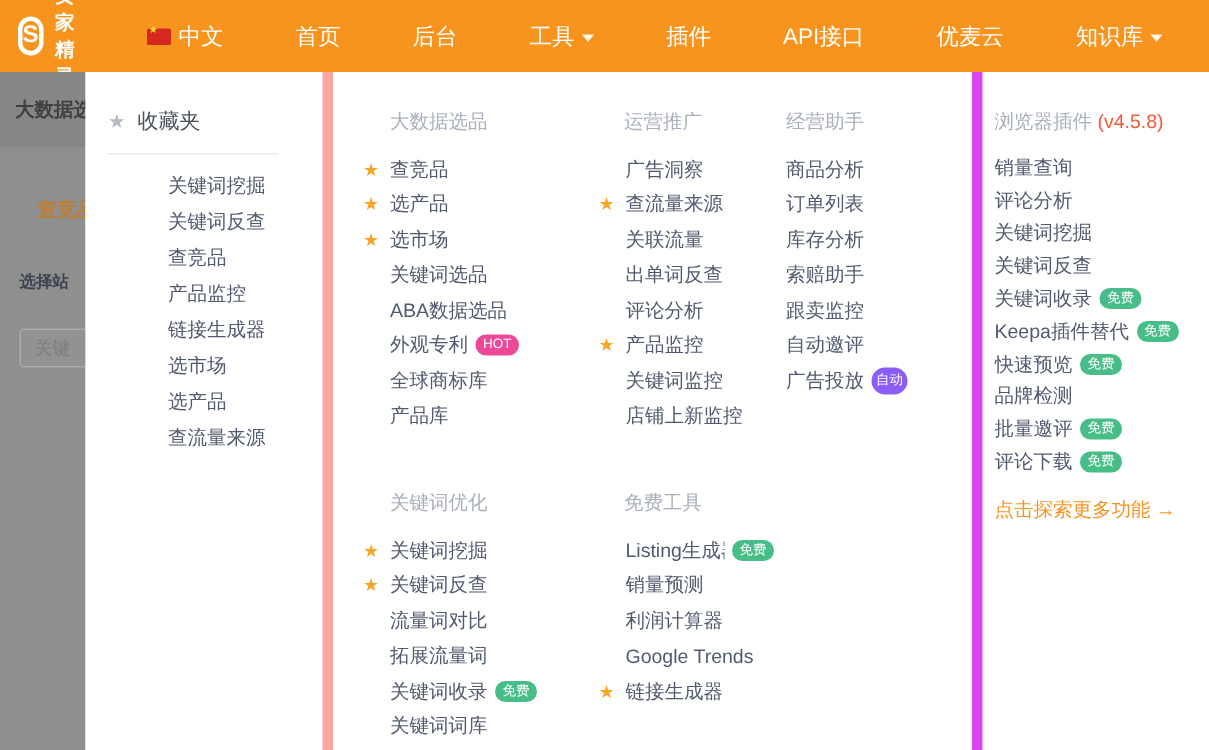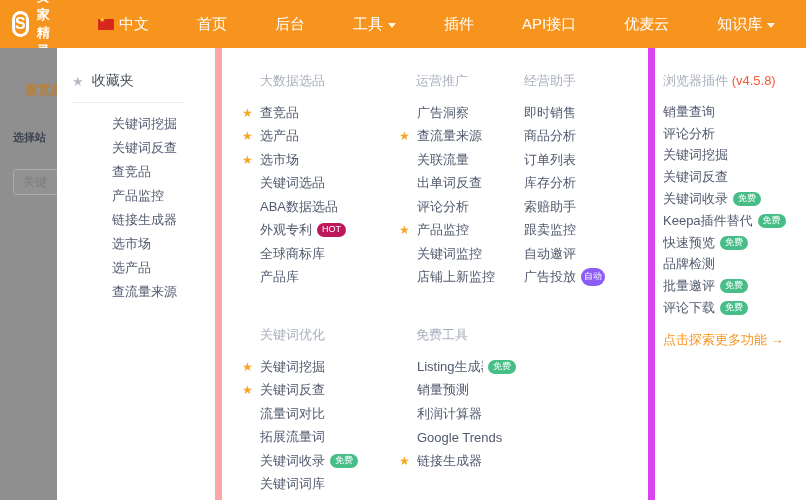--- a/index.html
+++ b/index.html
@@ -65,21 +65,21 @@
   .row { display:flex; align-items:center; height:23.5px; font-size:13px;
     color:#515A6E; cursor:pointer; white-space:nowrap; }
   .col-c2 .row { padding-left:20px; }
   .col-c3 .row { padding-left:13px; }
   .col-c4 .row { padding-left:8px; }
   .col-plug .row { padding-left:8px; height:21.8px; }
   .star { width:18px; font-size:12px; color:#F6A623; flex-shrink:0; }
   .lbl { overflow:hidden; }
   .badge { margin-left:5px; font-size:9px; color:#fff; border-radius:8px;
     padding:1px 5px; line-height:1.3; flex-shrink:0; }
-  .b-hot  { background:#be185d; }
+  .b-hot  { background:#ec4899; }
   .b-free { background:#47BD87; }
   .b-auto { background:#8b5cf6; border-radius:9px; padding:3px 3px; }
 
   .ver { color:#F7573B; }
   .more-link { color:#F7941E; font-size:13px; margin:12px 0 0 8px; cursor:pointer;
     white-space:nowrap; }
 </style>
 </head>
 <body>
 
@@ -120,20 +120,21 @@
       </a>
       <a class="nav-item">
         <span>收藏夹</span>
       </a>
     </nav>
 </header>
 
 <div class="page">
 
   <aside class="bg-strip">
+    <div class="bg-head">大数据选</div>
     <div class="bg-tab">查竞品</div>
     <div class="bg-section">选择站</div>
     <div class="bg-input">关键</div>
   </aside>
 
   <div class="mega">
 
     <div class="col col-fav">
       <div class="fav-header">
         <span class="fav-star">★</span>
@@ -302,23 +303,20 @@
               <span class="lbl">链接生成器</span>
             </div>
           </div>
       </div>
     </div>
 
     <div class="col col-c4">
       <div class="section">
         <div class="section-header">经营助手</div>
         <div>
-            <div class="row">
-              <span class="lbl">即时销售</span>
-            </div>
             <div class="row">
               <span class="lbl">商品分析</span>
             </div>
             <div class="row">
               <span class="lbl">订单列表</span>
             </div>
             <div class="row">
               <span class="lbl">库存分析</span>
             </div>
             <div class="row">

